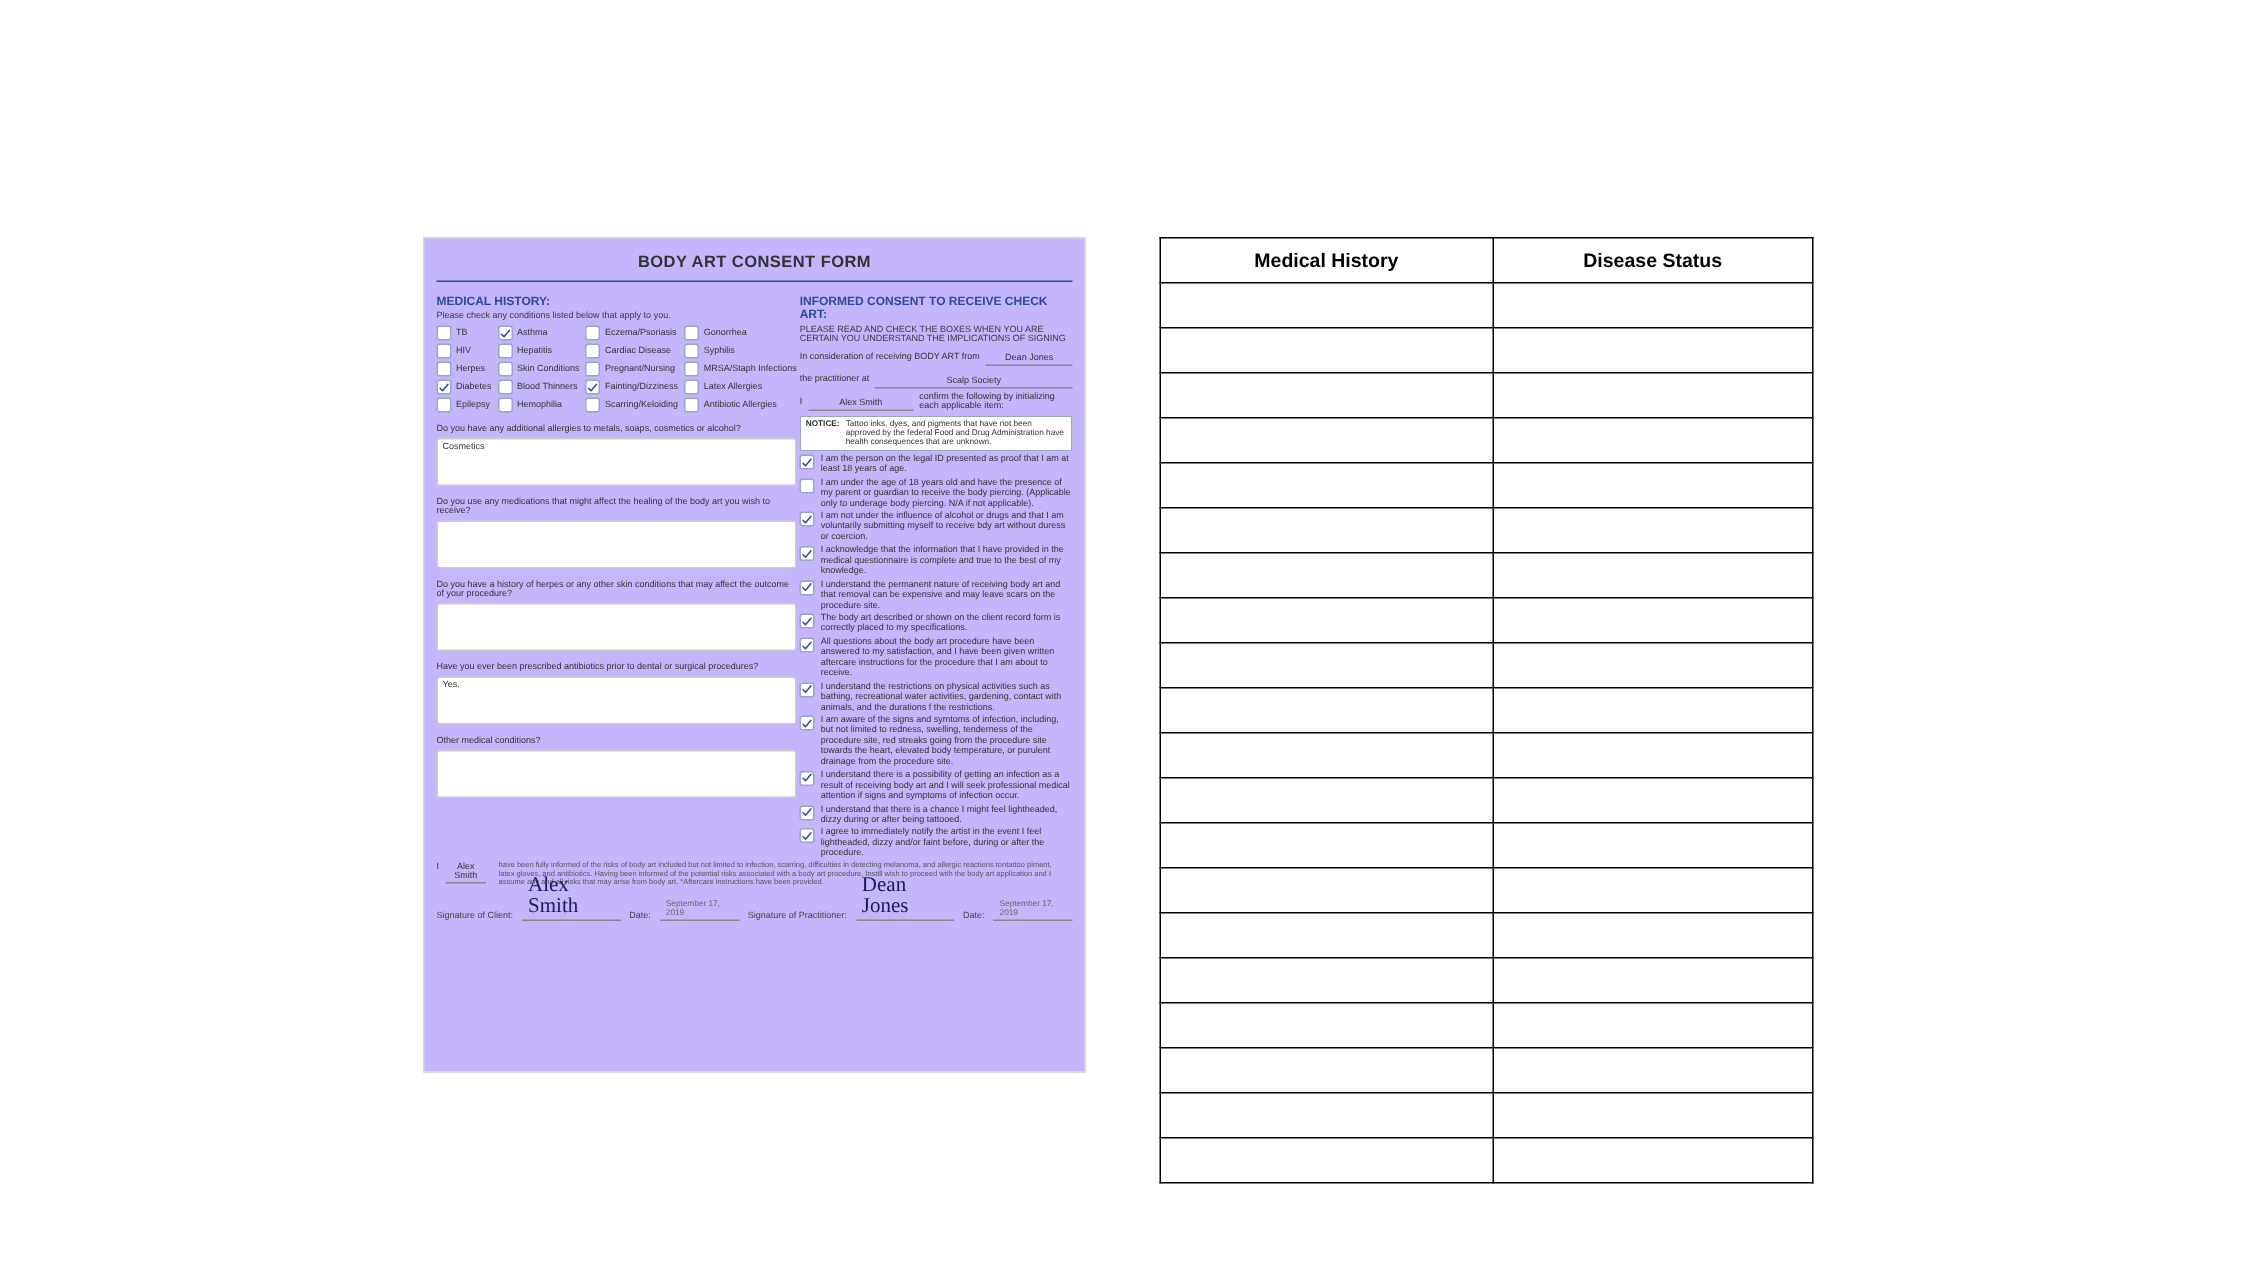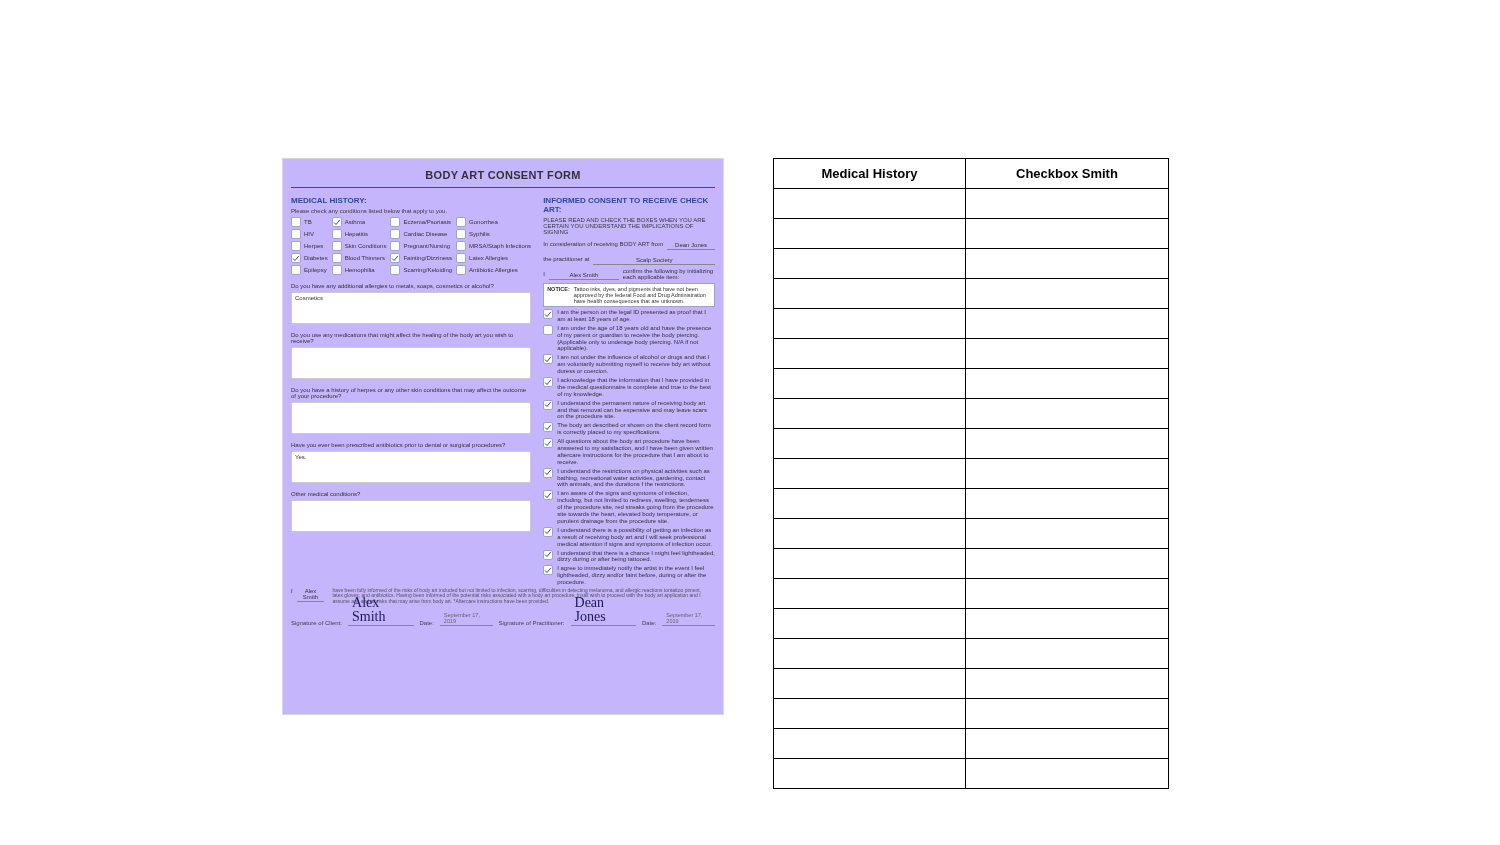--- a/index.html
+++ b/index.html
@@ -1,21 +1,21 @@
 <!DOCTYPE html>
 <html><head>
 <meta charset="utf-8">
 <style>
   html,body{margin:0;padding:0;width:1500px;height:845px;background:#fff;font-family:Arial,Helvetica,sans-serif;color:#000;}
   .stage{position:relative;width:1500px;height:845px;}
   
   .form-wrap{position:absolute;left:282px;top:158px;width:440px;height:555px;background:#c4b5fd;border:1px solid #d8d8d8;overflow:hidden;font-size:6px;color:#333;}
   .form-wrap .title{font-weight:700;font-size:11px;text-align:center;margin:10px 0 6px 0;letter-spacing:.3px;}
   .form-wrap hr{border:0;border-top:1px solid #2a4a9e;margin:0 8px;}
-  .two-col{display:flex;gap:12px;padding:4px 8px 0 8px;}
+  .two-col{display:flex;gap:2px;padding:4px 8px 0 8px;}
   .col{flex:1 1 50%;}
   .h-blue{color:#2a4a9e;font-weight:700;font-size:8px;margin:4px 0 3px 0;}
   .small{font-size:6px;color:#3b3b3b;}
   .cond-grid{display:grid;grid-template-columns:repeat(4,1fr);gap:2px 4px;margin-top:3px;}
   .cond{display:flex;align-items:center;gap:3px;font-size:6px;white-space:nowrap;}
   .box{width:8px;height:8px;border:1px solid #9aa6c4;border-radius:2px;background:#fff;display:inline-flex;align-items:center;justify-content:center;flex:0 0 8px;}
   .chk svg{width:9px;height:9px;display:block;}
   .q{font-size:6px;margin-top:8px;}
   .ta{margin-top:3px;width:100%;height:32px;background:#fff;border:1px solid #ccc;border-radius:2px;font-size:6px;padding:2px 3px;box-sizing:border-box;}
   .rowline{display:flex;align-items:center;gap:4px;font-size:6px;margin:3px 0;}
@@ -29,21 +29,21 @@
   .sig-row .lbl{white-space:nowrap;color:#444;}
   .sig-row .field{border-bottom:1px solid #888;height:16px;display:flex;align-items:flex-end;justify-content:center;padding:0 4px 1px 4px;}
   .script{font-family:"Brush Script MT","Comic Sans MS",cursive;font-size:14px;color:#1a1a5a;line-height:1;}
   .tinydate{font-size:5.5px;color:#666;}
   .fineprint{font-size:5px;color:#555;line-height:1.1;padding:0 4px;}
   .iwrap{display:flex;gap:4px;align-items:flex-start;padding:2px 8px 0 8px;font-size:6px;}
   .iwrap .iname{border-bottom:1px solid #888;width:70px;text-align:center;padding-bottom:1px;}
   .footer-placeholder{height:6px;}
 
   
-  .ans{position:absolute;left:773px;top:158px;width:396px;border:1px solid #000;border-collapse:collapse;}
+  .ans{position:absolute;left:773px;top:158px;width:436px;border:1px solid #000;border-collapse:collapse;}
   .ans th,.ans td{border:1px solid #000;height:27px;font-size:13px;font-weight:400;text-align:center;}
   .ans th{font-weight:700;}
 </style>
 </head>
 <body>
 
 <div class="stage">
 
   <div class="form-wrap">
     <div class="title">BODY ART CONSENT FORM</div>
@@ -305,21 +305,21 @@
       <span class="lbl">Date:</span>
       <span class="field tinydate">September 17, 2019</span>
     </div>
     <div class="footer-placeholder"></div>
   </div>
 
   <table class="ans">
     <thead>
       <tr>
         <th>Medical History</th>
-        <th>Checkbox Smith</th>
+        <th>Disease Status</th>
       </tr>
     </thead>
     <tbody id="ans-body">
         <tr>
           <td></td>
           <td></td>
         </tr>
         <tr>
           <td></td>
           <td></td>

